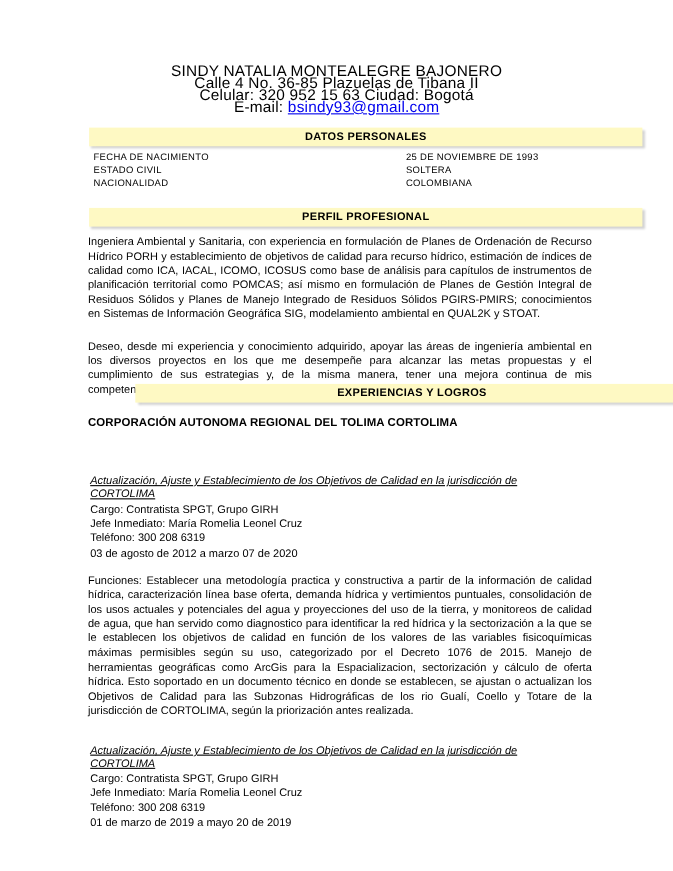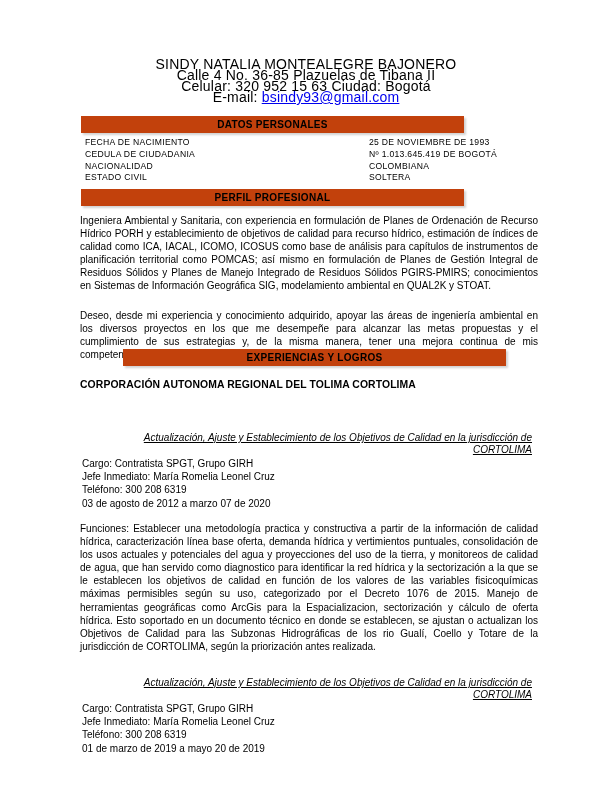--- a/index.html
+++ b/index.html
@@ -30,23 +30,23 @@
       letter-spacing: 0.2px;
     }
     .contact .line { display: block; }
     .contact a {
       color: #0000ee;
       text-decoration: underline;
     }
     .section-bar {
       position: absolute;
       left: 81px;
-      width: 383px;
+      width: 503px;
       height: 17px;
-      background: #c2410c;
+      background: #fef9c3;
       box-shadow: 2px 2px 2px rgba(0,0,0,0.18);
       text-align: center;
       font-weight: bold;
       font-size: 10px;
       line-height: 17px;
       letter-spacing: 0.3px;
     }
     .personal {
       position: absolute;
       left: 85px;
@@ -85,21 +85,20 @@
       width: 450px;
       font-size: 10px;
       line-height: 13.4px;
     }
     .job .project {
       font-style: italic;
       text-decoration: underline;
       display: block;
       line-height: 11.8px;
       margin-bottom: 1px;
-      text-align: right;
     }
     .job .detail { display: block; }
   </style>
 </head>
 <body>
 
 <div class="page">
 
   <div class="contact">
     <span class="line">SINDY NATALIA MONTEALEGRE BAJONERO</span>
@@ -109,30 +108,26 @@
   </div>
 
   <div class="section-bar" style="top:116px;">DATOS PERSONALES</div>
 
   <div class="personal">
     <div class="row">
       <span class="label">FECHA DE NACIMIENTO</span>
       <span class="value">25 DE NOVIEMBRE DE 1993</span>
     </div>
     <div class="row">
-      <span class="label">CEDULA DE CIUDADANIA</span>
-      <span class="value">Nº 1.013.645.419 DE BOGOTÁ</span>
+      <span class="label">ESTADO CIVIL</span>
+      <span class="value">SOLTERA</span>
     </div>
     <div class="row">
       <span class="label">NACIONALIDAD</span>
       <span class="value">COLOMBIANA</span>
-    </div>
-    <div class="row">
-      <span class="label">ESTADO CIVIL</span>
-      <span class="value">SOLTERA</span>
     </div>
   </div>
 
   <div class="section-bar" style="top:189px;">PERFIL PROFESIONAL</div>
 
   <div class="para" style="top:214px;">Ingeniera Ambiental y Sanitaria, con experiencia en formulación de Planes de Ordenación de Recurso Hídrico PORH y establecimiento de objetivos de calidad para recurso hídrico, estimación de índices de calidad como ICA, IACAL, ICOMO, ICOSUS como base de análisis para capítulos de instrumentos de planificación territorial como POMCAS; así mismo en formulación de Planes de Gestión Integral de Residuos Sólidos y Planes de Manejo Integrado de Residuos Sólidos PGIRS-PMIRS; conocimientos en Sistemas de Información Geográfica SIG, modelamiento ambiental en QUAL2K y STOAT.</div>
   <div class="para" style="top:309px;">Deseo, desde mi experiencia y conocimiento adquirido, apoyar las áreas de ingeniería ambiental en los diversos proyectos en los que me desempeñe para alcanzar las metas propuestas y el cumplimiento de sus estrategias y, de la misma manera, tener una mejora continua de mis competencias profesionales.</div>
 
   <div class="section-bar" style="top:349px;margin-left:42px;">EXPERIENCIAS Y LOGROS</div>
 

